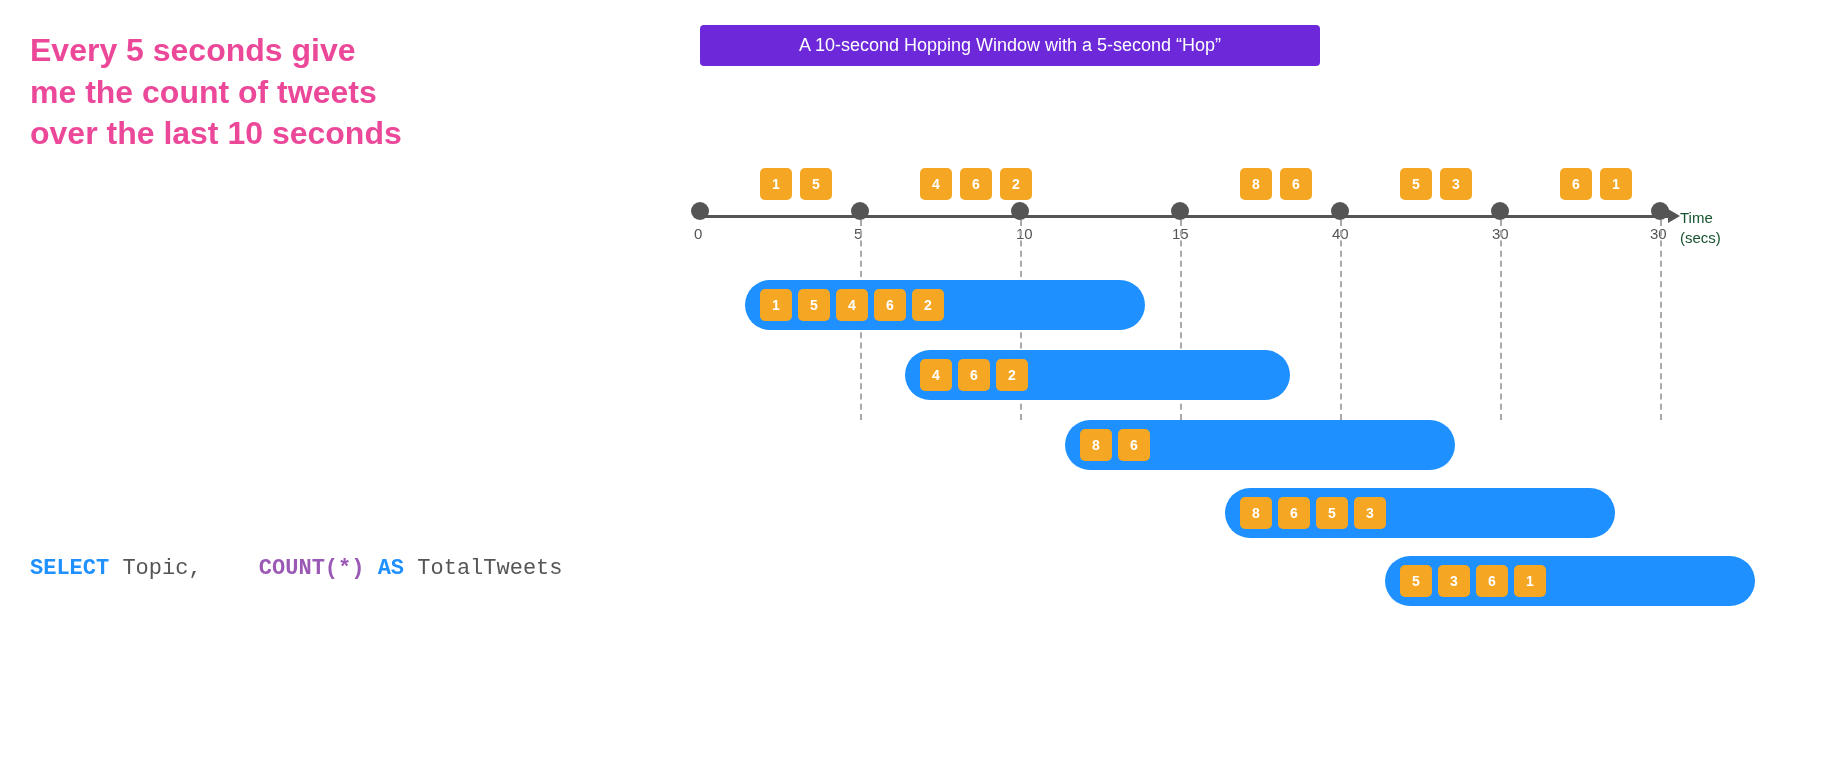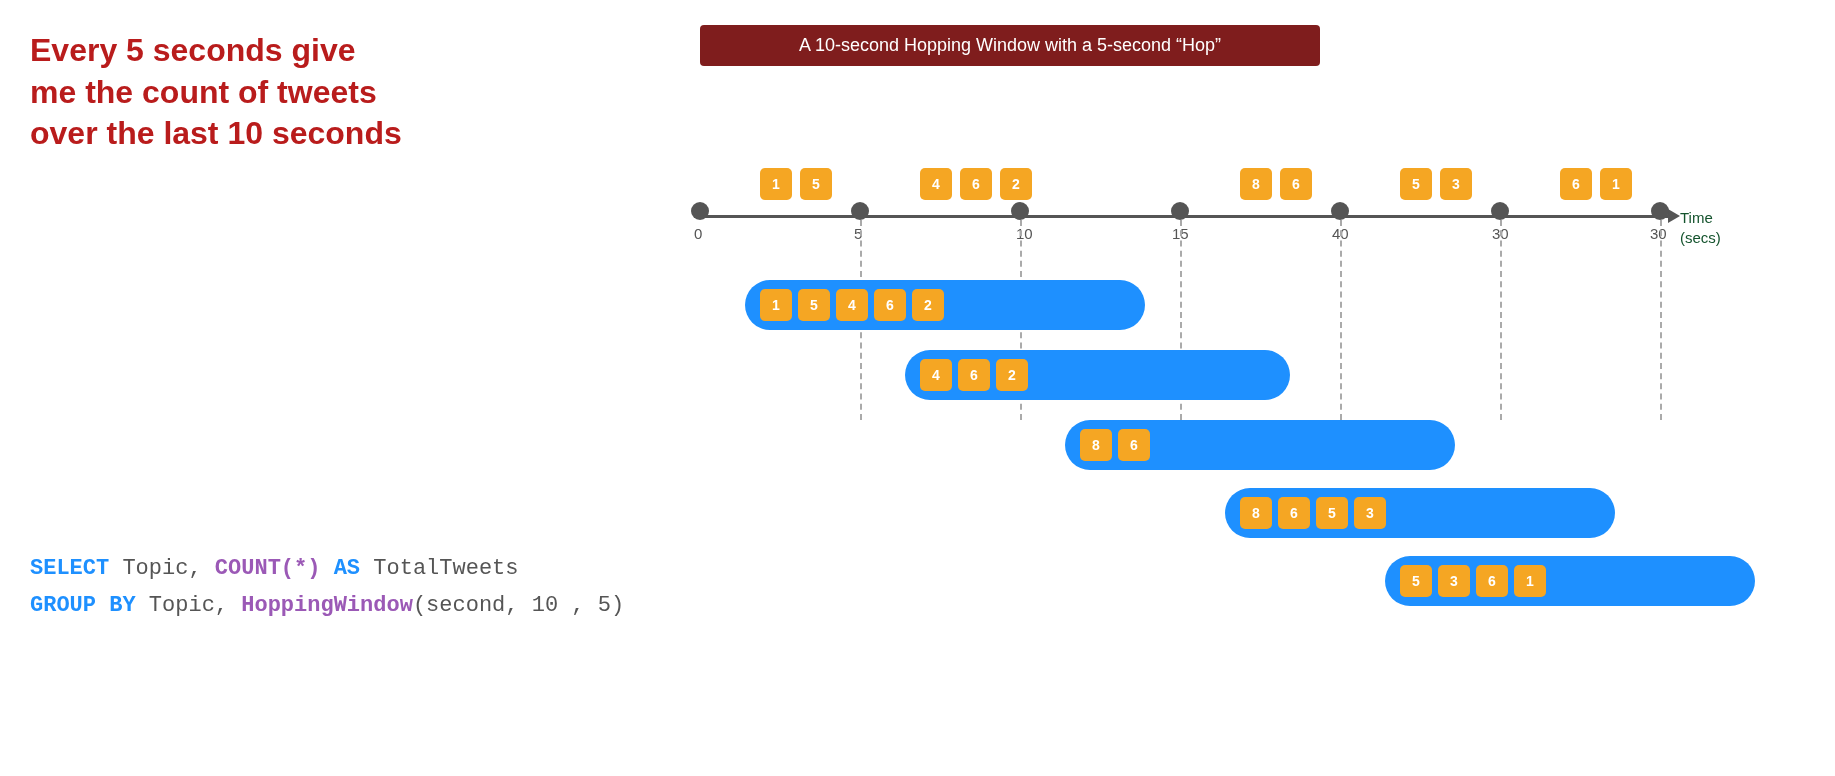--- a/index.html
+++ b/index.html
@@ -13,31 +13,31 @@
     }
 
     
     .left-description {
       position: absolute;
       top: 30px;
       left: 30px;
       width: 380px;
       font-size: 32px;
       font-weight: 600;
-      color: #b91c1c;
+      color: #ec4899;
       line-height: 1.3;
     }
 
     
     .title-banner {
       position: absolute;
       top: 25px;
       left: 700px;
       width: 620px;
-      background: #7f1d1d;
+      background: #6d28d9;
       color: white;
       text-align: center;
       padding: 10px 20px;
       border-radius: 4px;
       font-size: 18px;
       font-weight: 400;
     }
 
     
     .timeline-area {
@@ -138,21 +138,21 @@
     
     .sql-area {
       position: absolute;
       top: 550px;
       left: 30px;
       font-size: 22px;
       line-height: 1.7;
       font-family: 'Courier New', monospace;
     }
     .kw-blue { color: #1e90ff; font-weight: 700; }
-    .kw-purple { color: #9b59b6; font-weight: 700; }
+    .kw-purple { color: #9b59b6; font-weight: 700; margin-left: 44px; }
     .kw-text { color: #555; font-weight: 400; }
   </style>
 </head>
 <body>
 
 <div class="left-description">Every 5 seconds give me the count of tweets over the last 10 seconds</div>
 
 <div class="title-banner">A 10-second Hopping Window with a 5-second “Hop”</div>
 
 <div class="timeline-area">
@@ -236,16 +236,13 @@
     <div class="bubble">6</div>
     <div class="bubble">1</div>
   </div>
 
 </div>
 
 <div class="sql-area">
   <div>
     <span class="kw-blue">SELECT</span><span class="kw-text"> Topic, </span><span class="kw-purple">COUNT(*)</span><span class="kw-blue"> AS</span><span class="kw-text"> TotalTweets</span>
   </div>
-  <div>
-    <span class="kw-blue">GROUP</span><span class="kw-blue"> BY</span><span class="kw-text"> Topic, </span><span class="kw-purple">HoppingWindow</span><span class="kw-text">(second, 10 , 5)</span>
-  </div>
 </div>
 
 </body></html>

